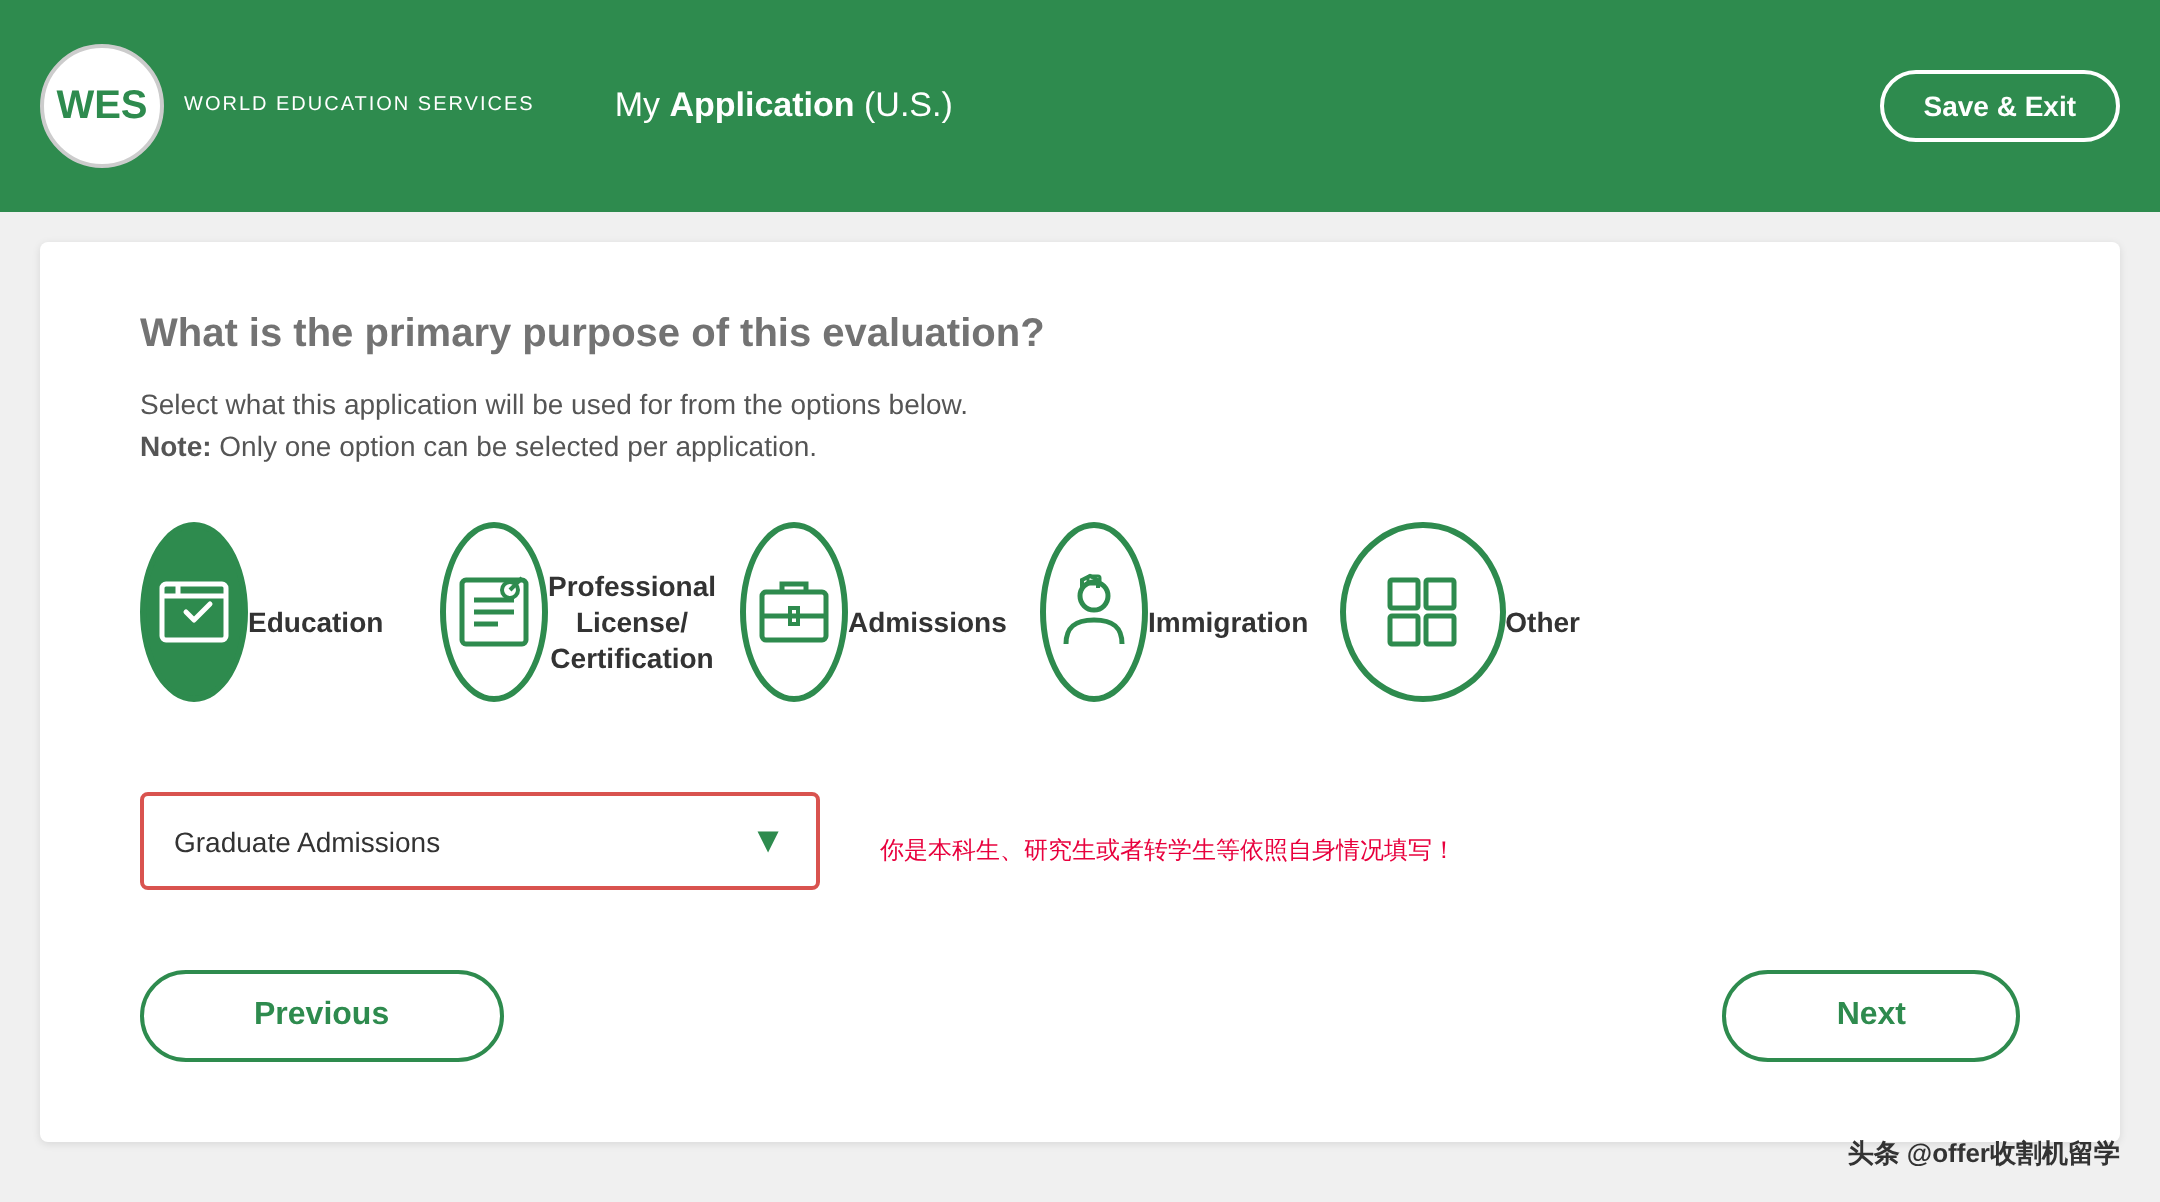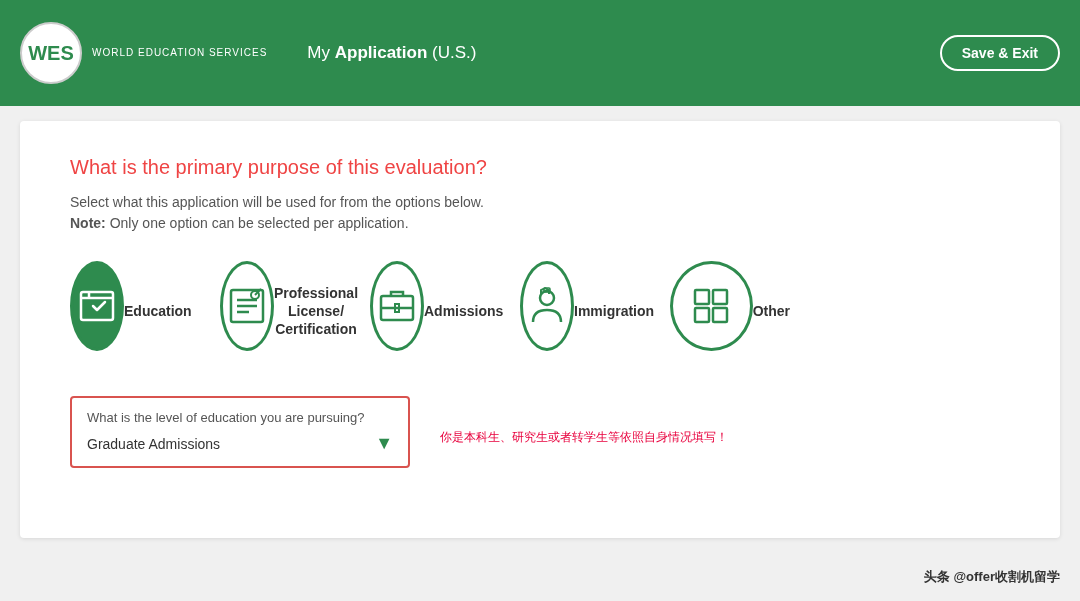--- a/index.html
+++ b/index.html
@@ -63,23 +63,23 @@
     
     .main-content {
       background: white;
       margin: 15px 20px;
       padding: 35px 50px 40px 50px;
       border-radius: 4px;
       box-shadow: 0 1px 4px rgba(0,0,0,0.1);
     }
 
     .question-title {
-      color: #ef4444;
+      color: #737373;
       font-size: 20px;
-      font-weight: normal;
+      font-weight: bold;
       margin-bottom: 15px;
     }
 
     .description {
       color: #555;
       font-size: 14px;
       margin-bottom: 5px;
     }
     .note {
       color: #555;
@@ -288,30 +288,33 @@
           <rect x="26" y="26" width="14" height="14" rx="1" stroke="#2e8b4e" stroke-width="2.5" fill="none"></rect>
         </svg>
       </div>
       <span class="purpose-label">Other</span>
     </div>
 
   </div>
 
   <div class="dropdown-row">
     <div class="dropdown-section">
-      <div class="dropdown-label">What is the level of education you are pursuing?</div>
       <div class="dropdown-wrapper">
         <select class="dropdown-select">
           <option>Undergraduate Admissions</option>
           <option selected="">Graduate Admissions</option>
           <option>Secondary School</option>
           <option>Other</option>
         </select>
         <span class="dropdown-arrow">▼</span>
       </div>
     </div>
     <span class="annotation-text">你是本科生、研究生或者转学生等依照自身情况填写！</span>
   </div>
 
+  <div class="nav-buttons">
+    <button class="prev-btn">Previous</button>
+    <button class="next-btn">Next</button>
+  </div>
 
 </div>
 
 <div class="watermark">头条 @offer收割机留学</div>
 
 </body></html>

